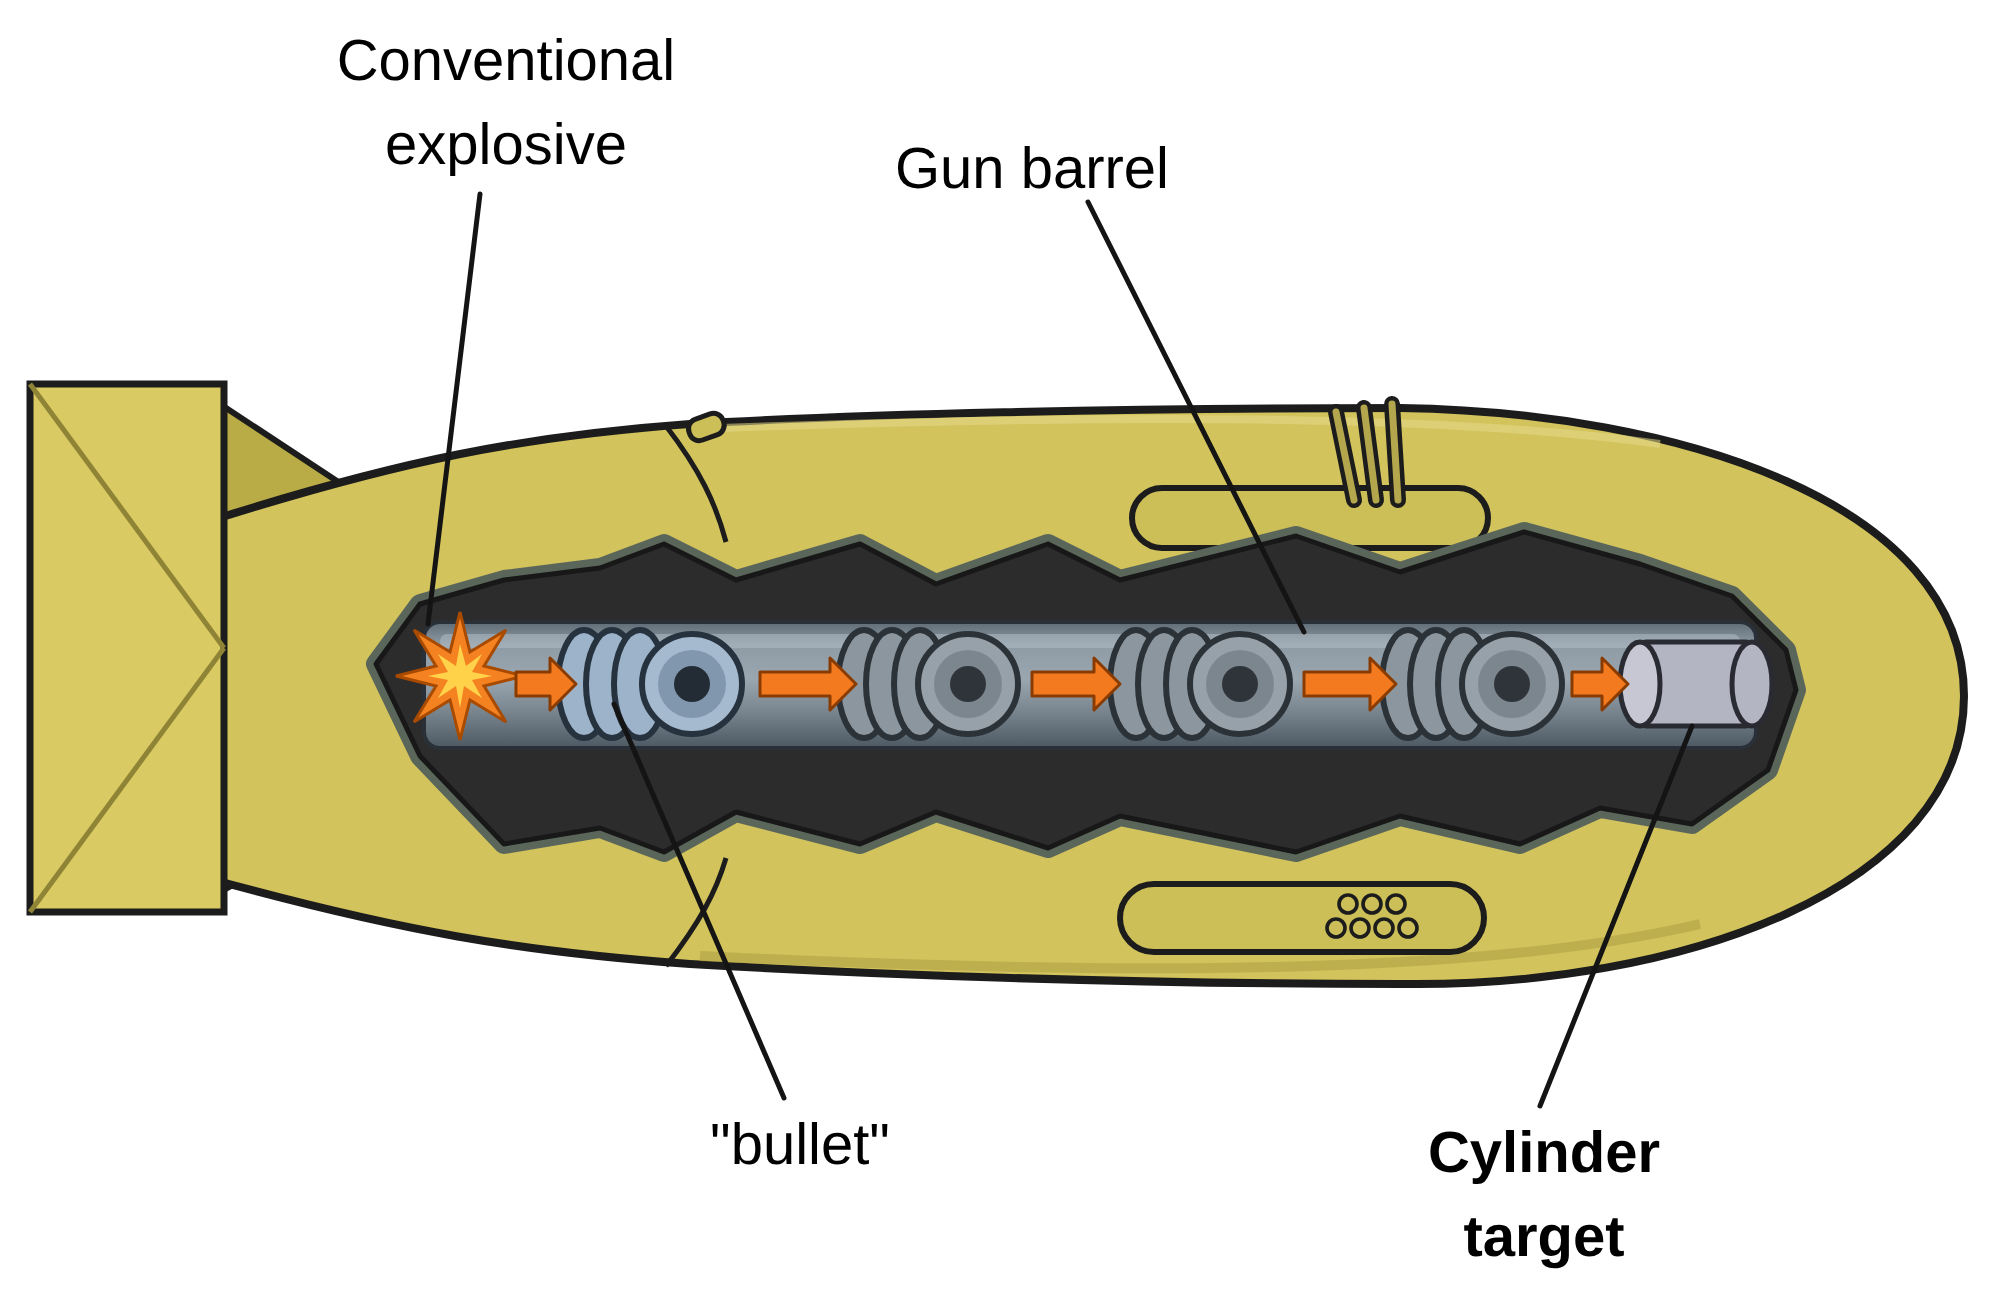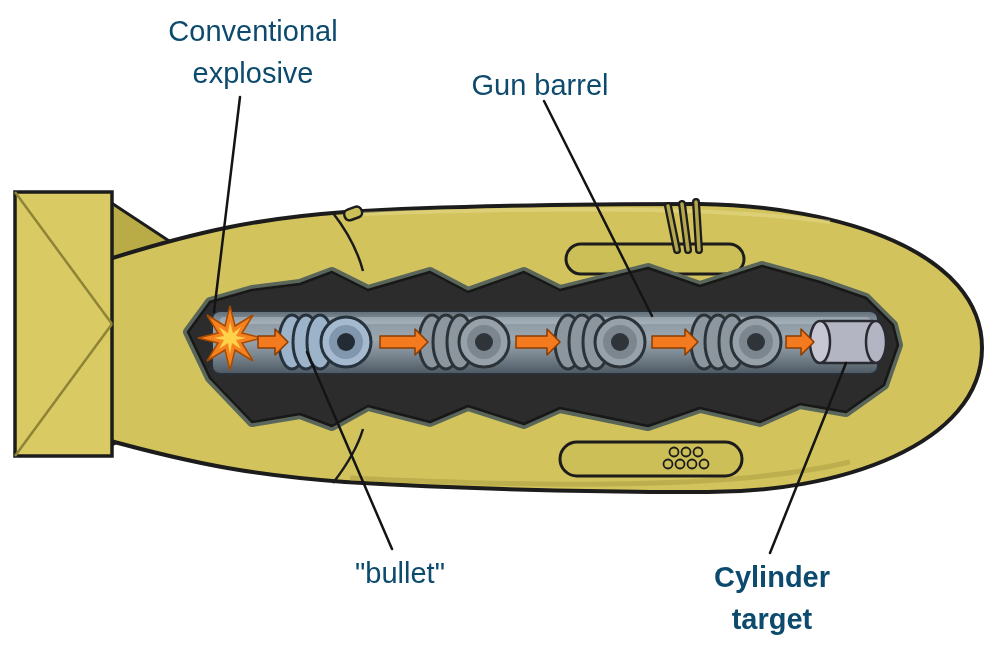--- a/index.html
+++ b/index.html
@@ -1,19 +1,19 @@
 <!DOCTYPE html>
 <html><head>
 <meta charset="utf-8">
 <style>
   html,body{margin:0;padding:0;background:#ffffff;}
   .stage{position:relative;width:1000px;height:657px;background:#ffffff;overflow:hidden;
          font-family:"Liberation Sans",sans-serif;}
   .stage svg{position:absolute;left:0;top:0;}
-  .label{position:absolute;font-size:29px;line-height:42px;text-align:center;color:#0c4a6e;}
+  .label{position:absolute;font-size:29px;line-height:42px;text-align:center;color:#000000;}
   .lline{display:block;}
 </style>
 </head>
 <body>
 
 <div class="stage">
 
 <svg width="1000" height="657" viewBox="0 0 1000 657">
   <defs>
     <linearGradient id="barrelGrad" x1="0" y1="0" x2="0" y2="1">
@@ -132,21 +132,21 @@
     <line x1="392" y1="549" x2="307" y2="352"></line>
     <line x1="770" y1="553" x2="846" y2="363"></line>
   </g>
 </svg>
 
 <div class="label" style="left:128px;top:10px;width:250px;">
   <span class="lline">Conventional</span>
   <span class="lline">explosive</span>
 </div>
 
-<div class="label" style="left:430px;top:64px;width:220px;">
+<div class="label" style="left:406px;top:64px;width:220px;">
   <span class="lline">Gun barrel</span>
 </div>
 
 <div class="label" style="left:262px;top:552px;width:276px;">
   <span class="lline">"bullet"</span>
 </div>
 
 <div class="label" style="left:668px;top:556px;width:208px;font-weight:bold;">
   <span class="lline">Cylinder</span>
   <span class="lline">target</span>

